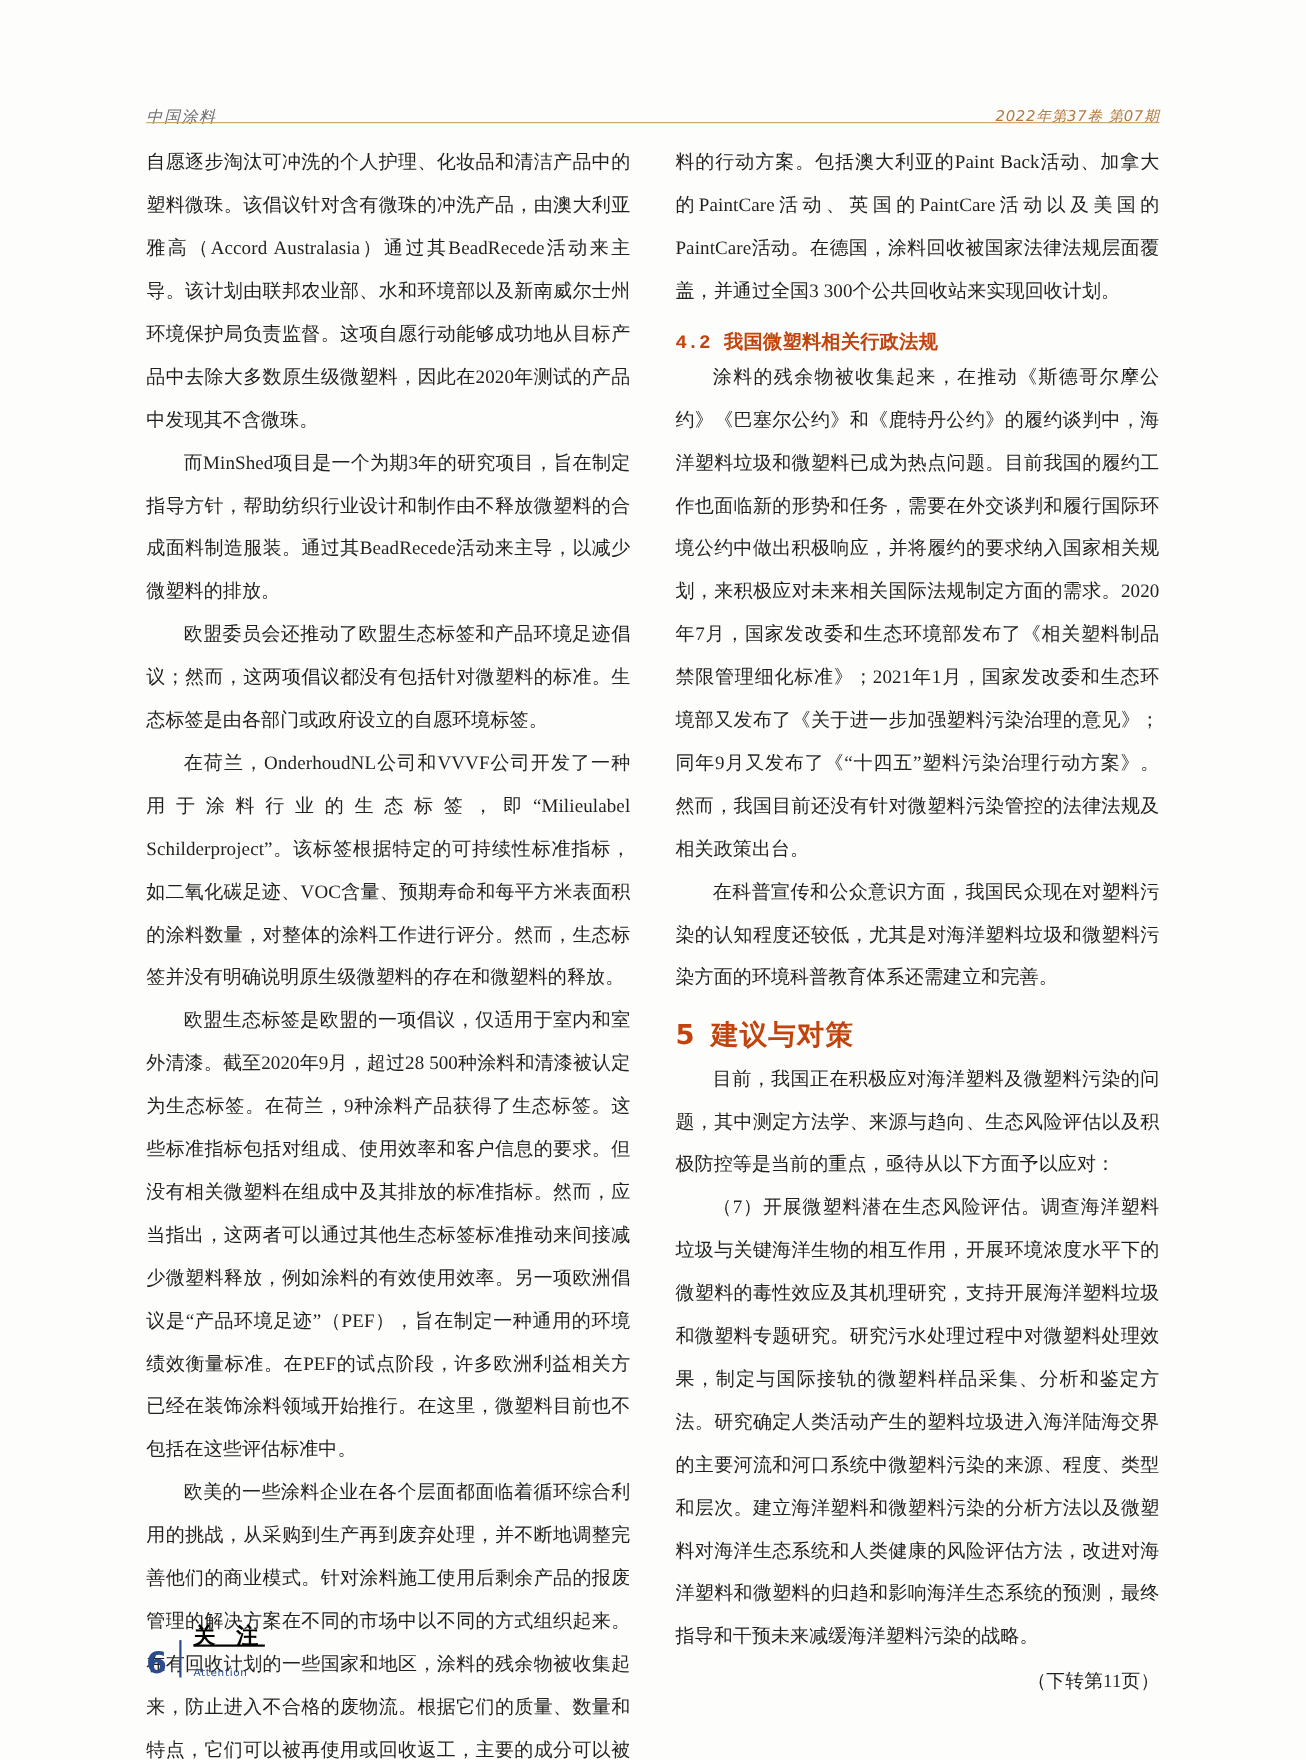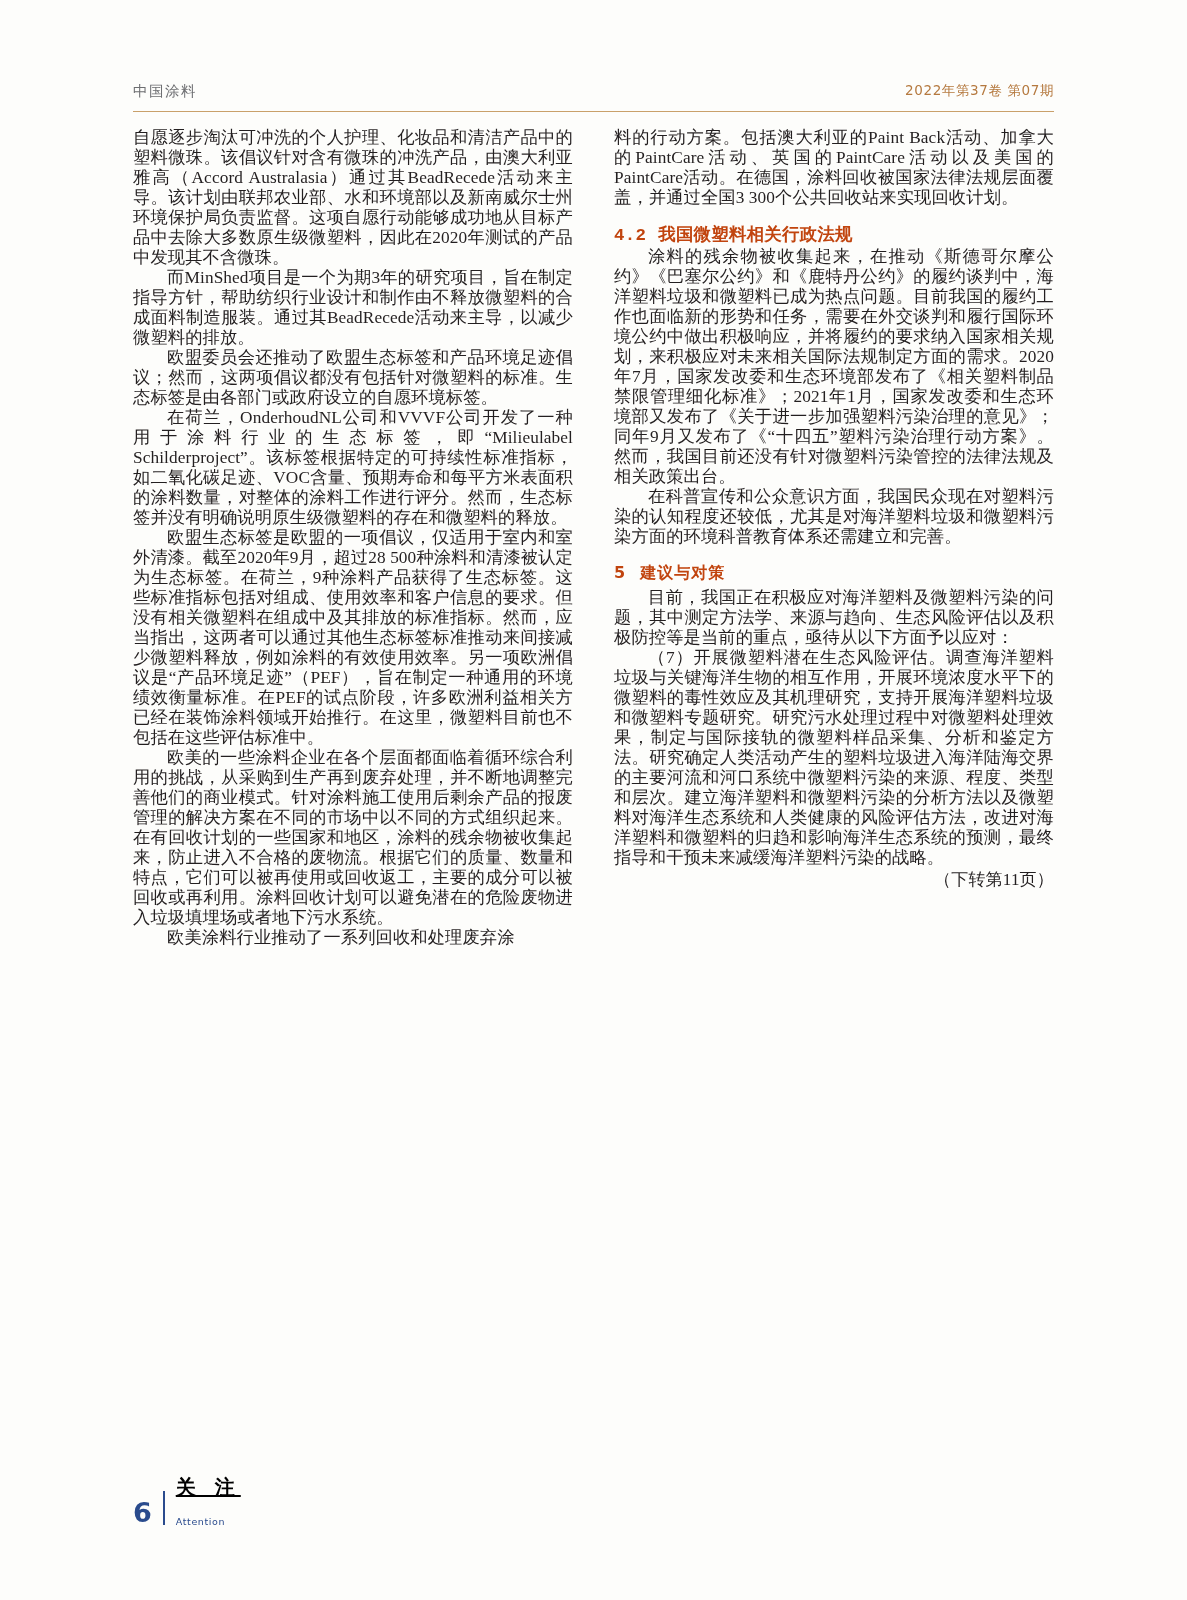--- a/index.html
+++ b/index.html
@@ -19,25 +19,26 @@
     position: absolute;
     inset: 0;
     background: #fdfdfb;
   }
 
   
   .header {
     position: absolute;
     left: 133px;
     right: 133px;
-    top: 82px;
+    top: 92px;
     height: 28px;
     display: flex;
-    align-items: flex-start;
+    align-items: center;
     justify-content: space-between;
+    font-style: italic;
   }
   .header-left {
     font-family: "DejaVu Sans", sans-serif;
     font-size: 14.5px;
     color: #6d6e71;
     letter-spacing: 1.5px;
   }
   .header-right {
     font-family: "DejaVu Sans", sans-serif;
     font-size: 13.5px;
@@ -61,21 +62,21 @@
     width: 921px;
     display: flex;
     gap: 41px;
   }
   .col {
     width: 440px;
   }
   p {
     margin: 0;
     font-size: 17.3px;
-    line-height: 20px;
+    line-height: 39px;
     text-align: justify;
     text-justify: inter-character;
     letter-spacing: 0.1px;
   }
   p.ind {
     text-indent: 34px;
   }
 
   
   .sub-h {
@@ -86,21 +87,21 @@
     color: #c1440e;
     letter-spacing: 0.3px;
   }
   .sub-h .num {
     margin-right: 12px;
   }
   .main-h {
     margin: 16px 0 4px 0;
     font-family: "DejaVu Sans", sans-serif;
     font-weight: bold;
-    font-size: 16px;
+    font-size: 25px;
     color: #c1440e;
     letter-spacing: 1px;
   }
   .main-h .num {
     margin-right: 14px;
   }
 
   .cont-note {
     margin-top: 2px;
     text-align: right;

